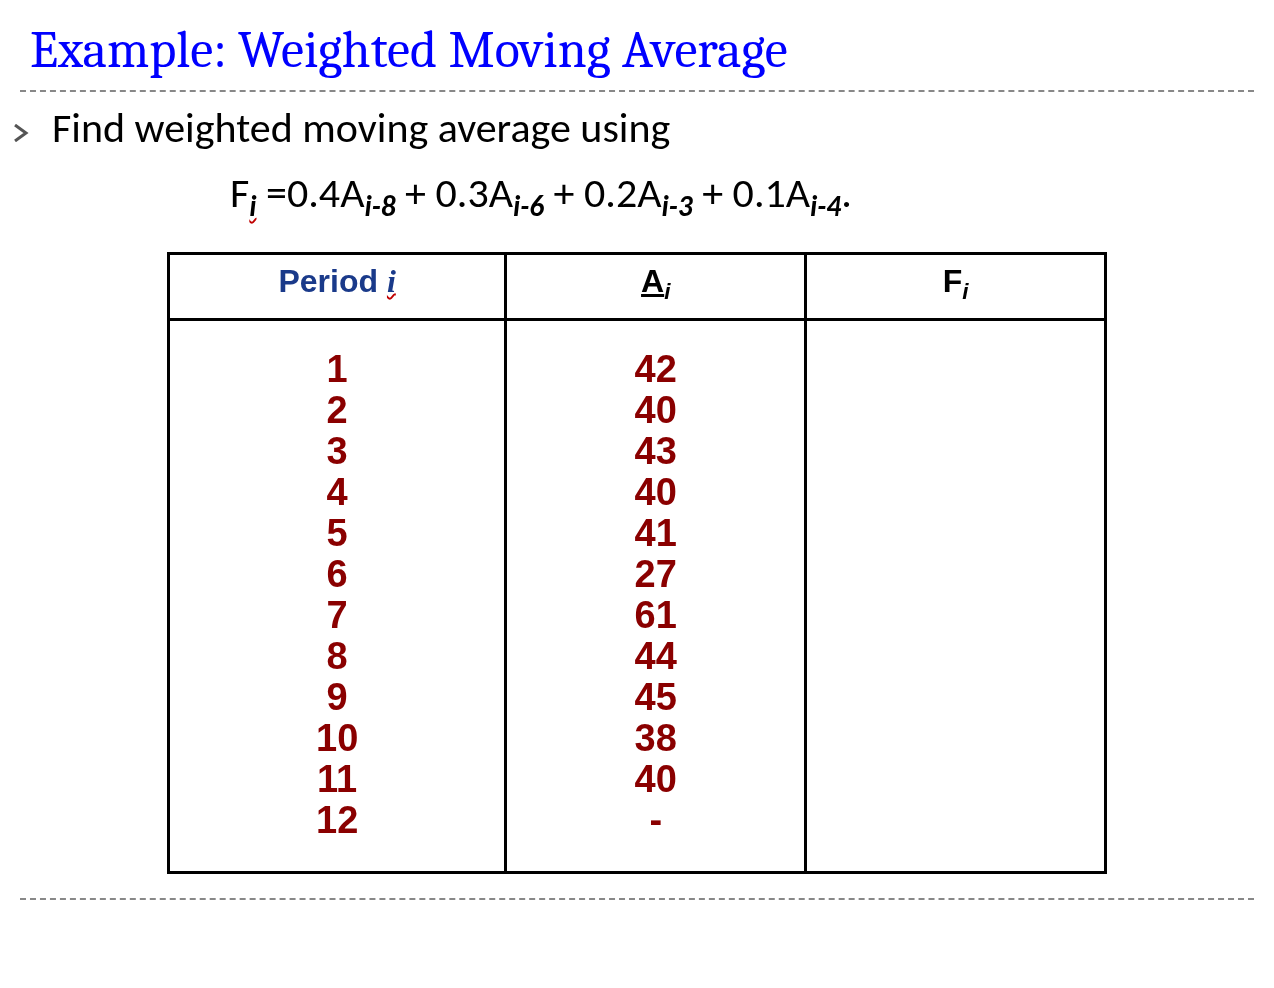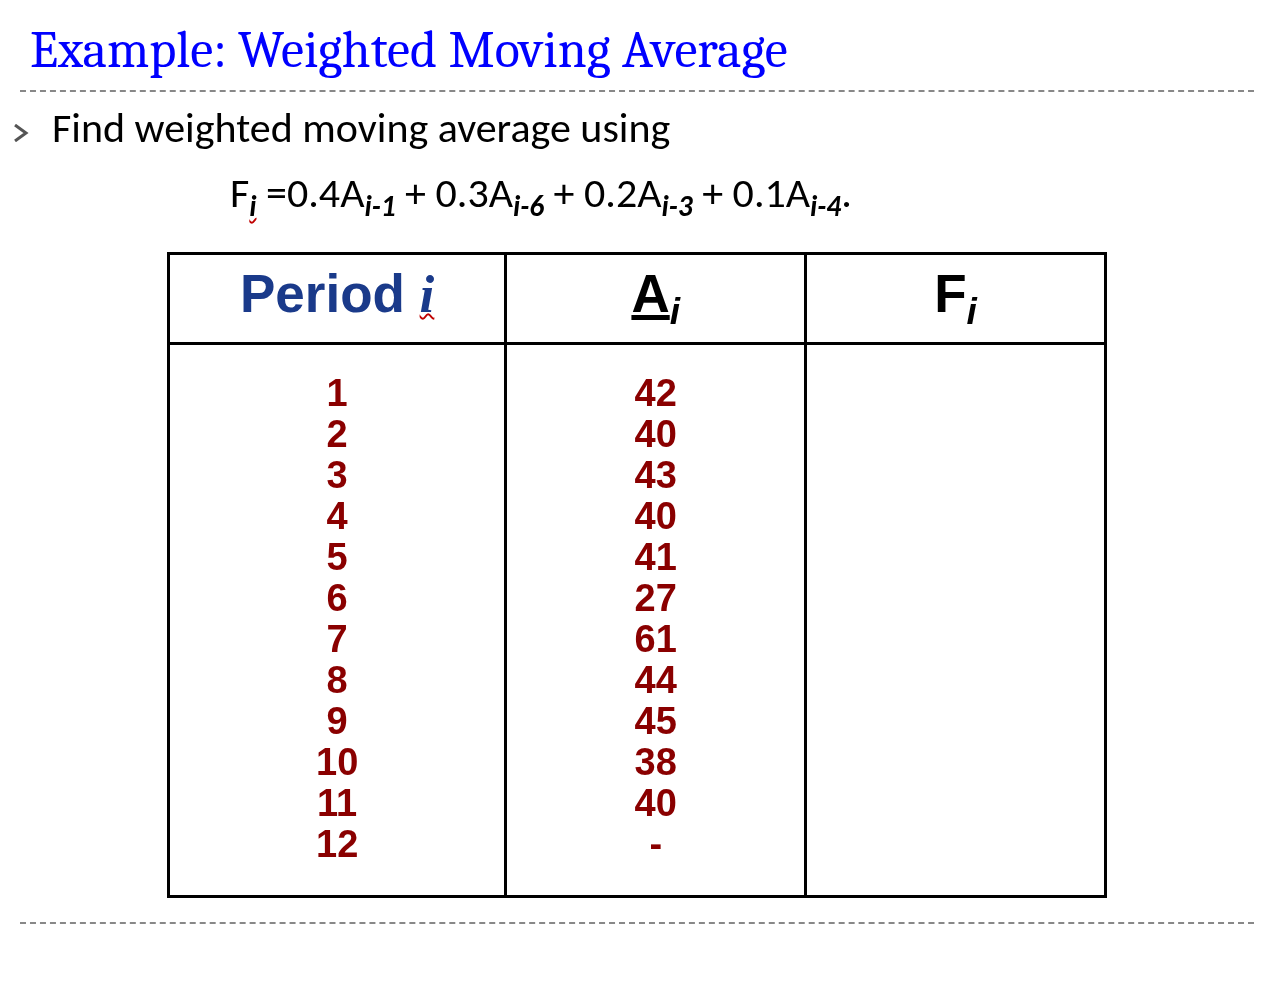--- a/index.html
+++ b/index.html
@@ -62,21 +62,21 @@
     border-collapse: collapse;
     width: 100%;
     font-family: Arial, "Helvetica Neue", sans-serif;
   }
   table.data th, table.data td {
     border: 3px solid #000;
     vertical-align: top;
   }
   table.data th {
     font-weight: bold;
-    font-size: 53px;
+    font-size: 32px;
     padding: 8px 0 18px 0;
     text-align: center;
   }
   table.data th.period { color: #1a3a8a; width: 36%; }
   table.data th.a { width: 32%; text-decoration: underline; }
   table.data th.f { width: 32%; }
   .isub { font-style: italic; font-weight: bold; }
   td.cell {
     padding: 28px 0 30px 0;
   }
@@ -106,21 +106,21 @@
 <div class="bullet-row">
   <span class="chev">
     <svg viewBox="0 0 18 18">
         <polyline points="3,1 14,9 3,17" fill="none" stroke="#555" stroke-width="3" stroke-linejoin="miter"></polyline>
       </svg>
   </span>
   <span>Find weighted moving average using</span>
 </div>
 
 <div class="formula">
-  <span>F</span><sub class="sub squiggle">i</sub><span> =</span><span class="red">0.4</span><span>A</span><sub class="sub">i-1</sub><span> + </span><span class="red">0.3</span><span>A</span><sub class="sub">i-6</sub><span> + </span><span class="red">0.2</span><span>A</span><sub class="sub">i-3</sub><span> + </span><span class="red">0.1</span><span>A</span><sub class="sub">i-4</sub><span>.</span>
+  <span>F</span><sub class="sub squiggle">i</sub><span> =</span><span class="red">0.4</span><span>A</span><sub class="sub">i-8</sub><span> + </span><span class="red">0.3</span><span>A</span><sub class="sub">i-6</sub><span> + </span><span class="red">0.2</span><span>A</span><sub class="sub">i-3</sub><span> + </span><span class="red">0.1</span><span>A</span><sub class="sub">i-4</sub><span>.</span>
 </div>
 
 <div class="table-wrap">
   <table class="data">
     <thead>
       <tr>
         <th class="period">
           <span>Period </span><span class="isub squiggle" style="font-family:'Times New Roman',serif;">i</span>
         </th>
         <th class="a">

